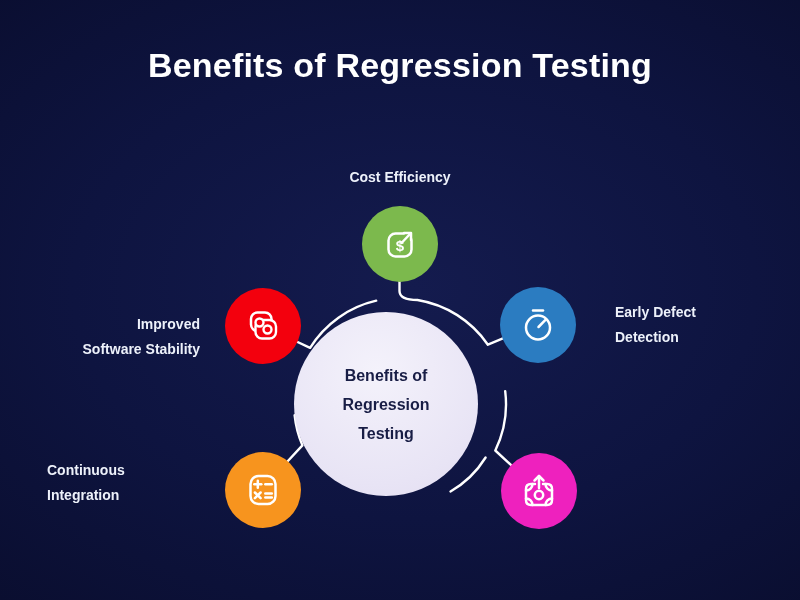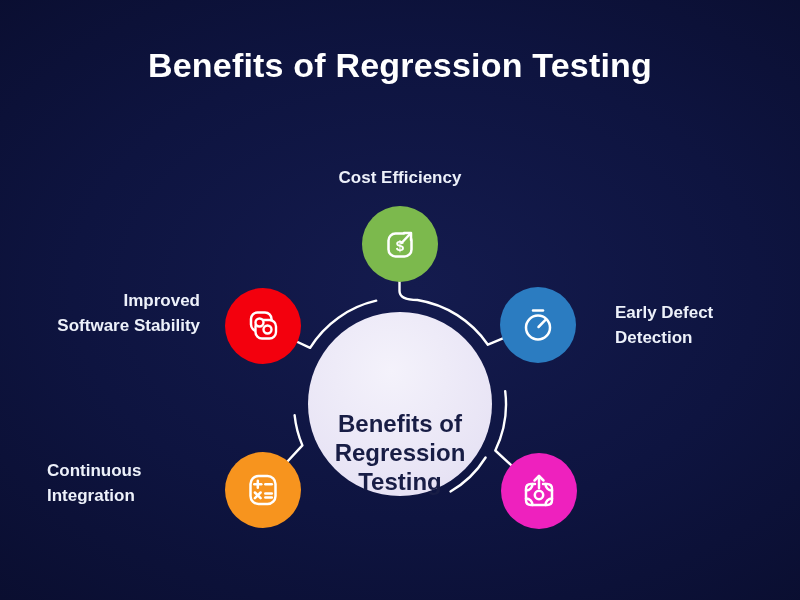--- a/index.html
+++ b/index.html
@@ -10,34 +10,34 @@
       radial-gradient(ellipse 620px 420px at 50% 48%, #141b4e 0%, #0e1440 55%, #0a0e30 100%);
     padding-left: 29px;
   }
   .title{
     position:absolute;top:46px;left:0;width:800px;text-align:center;
     color:#ffffff;font-size:34px;font-weight:800;letter-spacing:.2px;
   }
   .connectors{position:absolute;left:0;top:0;width:800px;height:600px;}
   .connectors path{fill:none;stroke:#ffffff;stroke-width:2.4;stroke-linecap:round;stroke-linejoin:round;}
   .center-circle{
-    position:absolute;left:308px;top:312px;width:184px;height:184px;border-radius:50%;
+    position:absolute;left:294px;top:312px;width:184px;height:184px;border-radius:50%;
     background:radial-gradient(circle at 45% 32%, #f4f2fb 0%, #e8e4f5 70%, #e2ddf1 100%);
-    display:flex;align-items:flex-end;justify-content:center;text-align:center;
-    color:#181d45;font-size:24px;font-weight:800;line-height:29px;white-space:pre-line;
+    display:flex;align-items:center;justify-content:center;text-align:center;
+    color:#181d45;font-size:16px;font-weight:800;line-height:29px;white-space:pre-line;
   }
   .node{position:absolute;width:76px;height:76px;}
   .node svg{display:block;}
   .icon-stroke{fill:none;stroke:#ffffff;stroke-width:2.5;stroke-linecap:round;stroke-linejoin:round;}
   .node-label{
-    position:absolute;color:#edf1fa;font-size:17px;font-weight:700;
+    position:absolute;color:#edf1fa;font-size:14px;font-weight:700;
     line-height:25px;white-space:pre-line;
   }
   .label-cost{left:300px;top:165px;width:200px;text-align:center;}
-  .label-improved{left:0px;top:288px;width:200px;text-align:right;}
+  .label-improved{left:0px;top:312px;width:200px;text-align:right;}
   .label-early{left:595px;top:300px;width:180px;text-align:left;margin-left:20px;}
   .label-continuous{left:47px;top:458px;width:200px;}
   .label-enhanced{left:595px;top:447px;width:190px;text-align:left;}
   .dollar-glyph{font-family:"Liberation Sans",sans-serif;font-size:15px;font-weight:700;fill:#ffffff;}
 </style>
 </head>
 <body>
 
 <div class="stage">
 

